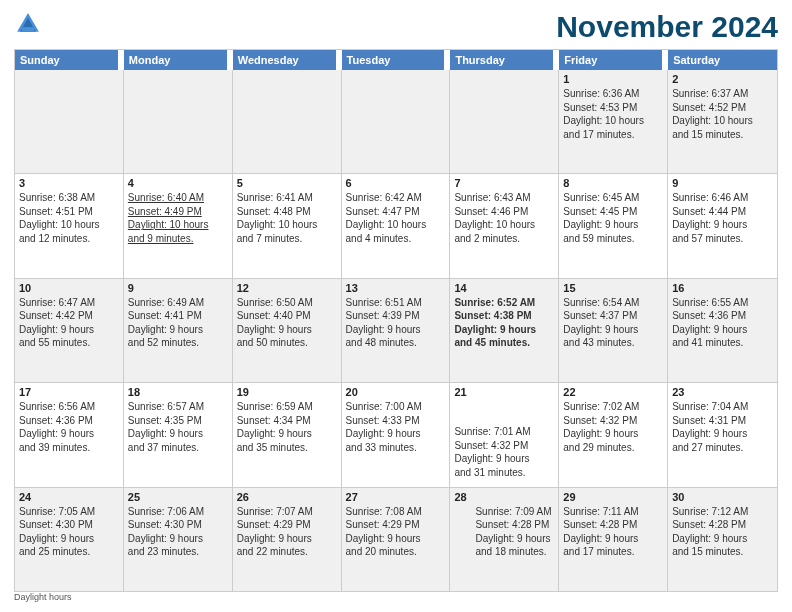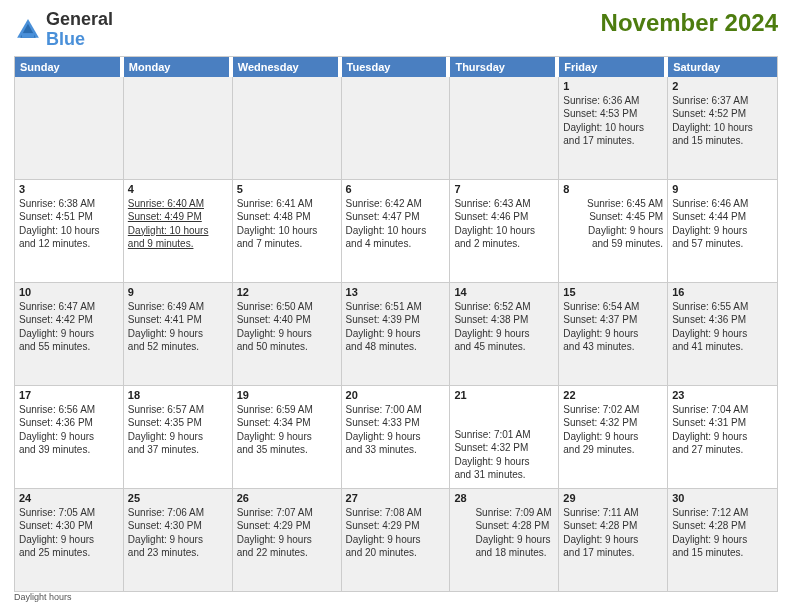--- a/index.html
+++ b/index.html
@@ -36,23 +36,23 @@
     .logo-general { color: #333; }
     .logo-blue { color: #4a90d9; }
     .logo-icon {
       width: 28px;
       height: 28px;
     }
     .title-block {
       text-align: right;
     }
     .month-title {
-      font-size: 24px;
+      font-size: 30px;
       font-weight: bold;
-      color: #4d7c0f;
+      color: #0c4a6e;
       line-height: 1.1;
     }
     .location {
       font-size: 14px;
       color: #444;
     }
     .calendar {
       flex: 1;
       display: flex;
       flex-direction: column;
@@ -62,21 +62,21 @@
       display: grid;
       grid-template-columns: repeat(7, 1fr);
       background: #4a7fc1;
     }
     .cal-header-cell {
       color: #fff;
       font-size: 11px;
       font-weight: bold;
       padding: 4px 5px;
       text-align: left;
-      border-right: 4px solid #ffffff;
+      border-right: 6px solid #ffffff;
     }
     .cal-header-cell:last-child { border-right: none; }
     .cal-body {
       flex: 1;
       display: flex;
       flex-direction: column;
     }
     .cal-row {
       display: grid;
       grid-template-columns: repeat(7, 1fr);
@@ -118,26 +118,20 @@
 <body>
 
 <div class="page">
   <div class="header">
     <div class="logo">
       <svg class="logo-icon" viewBox="0 0 36 36">
         <polygon points="18,4 32,28 4,28" fill="#4a90d9"></polygon>
         <polygon points="18,10 28,28 8,28" fill="#2a6cb0"></polygon>
         <rect x="10" y="22" width="16" height="6" fill="#4a90d9"></rect>
       </svg>
-      <div>
-        <div class="logo-text">
-          <span class="logo-general">General</span><br>
-          <span class="logo-blue">Blue</span>
-        </div>
-      </div>
     </div>
     <div class="title-block">
       <div class="month-title">November 2024</div>
     </div>
   </div>
 
   <div class="calendar">
     <div class="cal-header">
     <div class="cal-header-cell">Sunday</div>
         <div class="cal-header-cell">Monday</div>
@@ -200,21 +194,21 @@
           </div>
           <div class="cal-cell">
             <span class="day-num">7</span>
             <div class="day-info" style="white-space: pre-line;">Sunrise: 6:43 AM
 Sunset: 4:46 PM
 Daylight: 10 hours
 and 2 minutes.</div>
           </div>
           <div class="cal-cell">
             <span class="day-num">8</span>
-            <div class="day-info" style="white-space: pre-line; text-align: right;">Sunrise: 6:45 AM
+            <div class="day-info" style="white-space: pre-line;">Sunrise: 6:45 AM
 Sunset: 4:45 PM
 Daylight: 9 hours
 and 59 minutes.</div>
           </div>
           <div class="cal-cell">
             <span class="day-num">9</span>
             <div class="day-info" style="white-space: pre-line;">Sunrise: 6:46 AM
 Sunset: 4:44 PM
 Daylight: 9 hours
 and 57 minutes.</div>
@@ -244,21 +238,21 @@
           </div>
           <div class="cal-cell shaded">
             <span class="day-num">13</span>
             <div class="day-info" style="white-space: pre-line;">Sunrise: 6:51 AM
 Sunset: 4:39 PM
 Daylight: 9 hours
 and 48 minutes.</div>
           </div>
           <div class="cal-cell shaded">
             <span class="day-num">14</span>
-            <div class="day-info" style="white-space: pre-line;">Sunrise: 6:52 AM
+            <div class="day-info" style="white-space: pre-line; font-weight: bold;">Sunrise: 6:52 AM
 Sunset: 4:38 PM
 Daylight: 9 hours
 and 45 minutes.</div>
           </div>
           <div class="cal-cell shaded">
             <span class="day-num">15</span>
             <div class="day-info" style="white-space: pre-line;">Sunrise: 6:54 AM
 Sunset: 4:37 PM
 Daylight: 9 hours
 and 43 minutes.</div>

